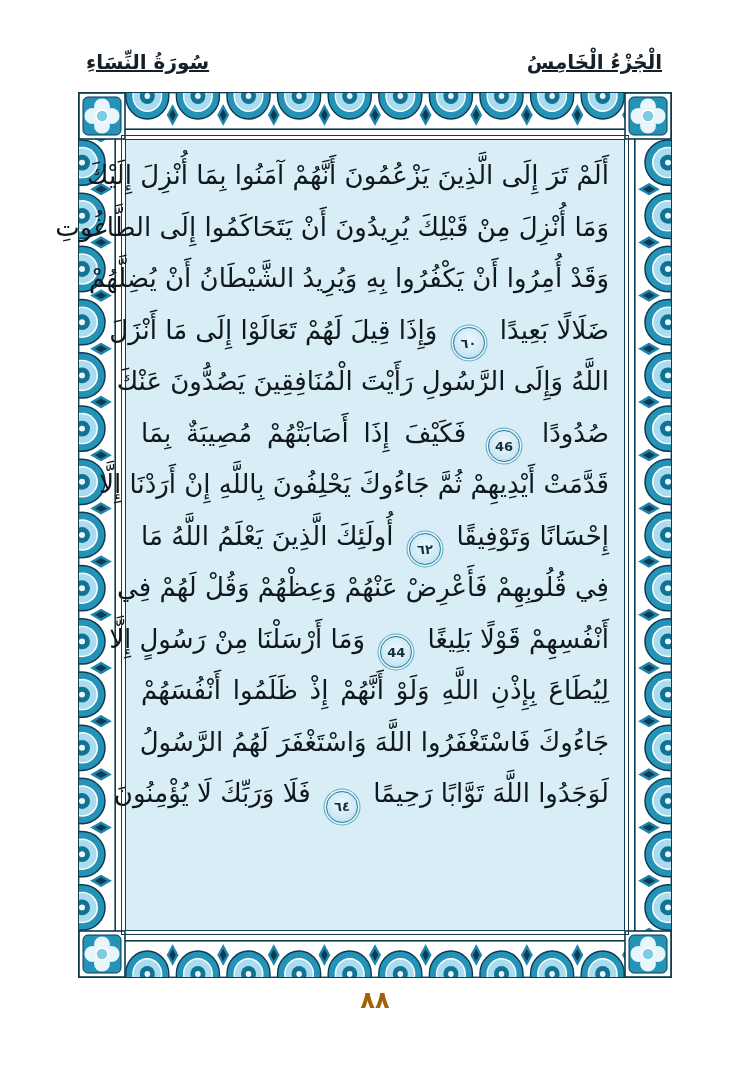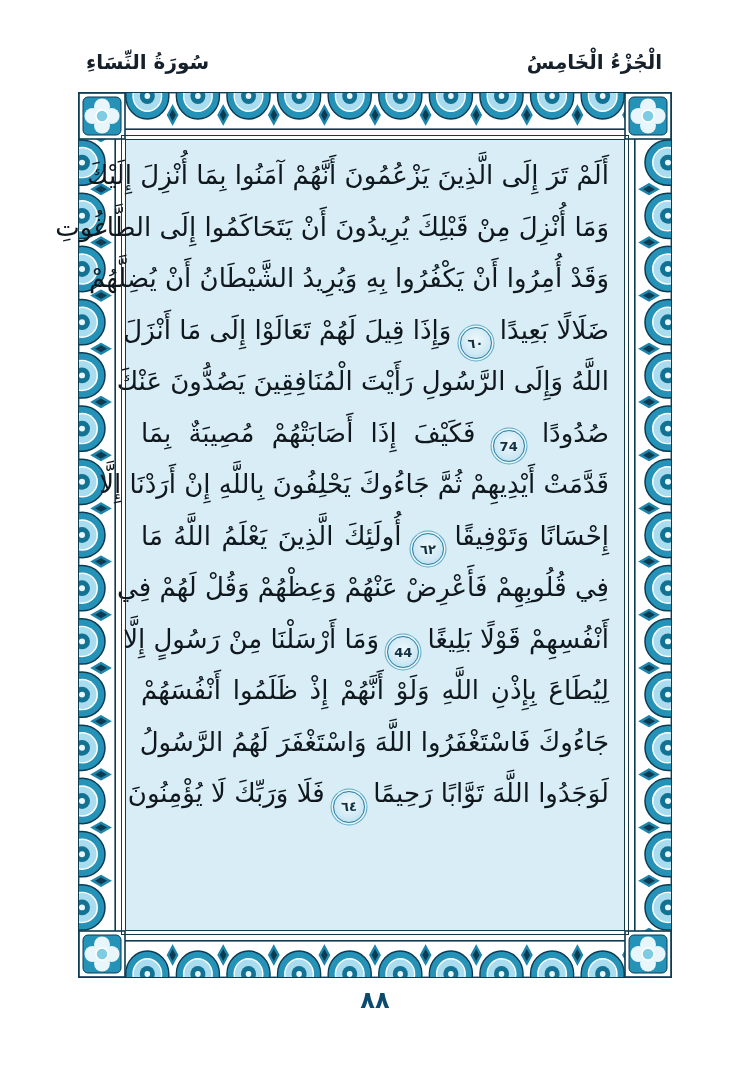--- a/index.html
+++ b/index.html
@@ -7,21 +7,21 @@
     position:relative;
     width:750px;height:1072px;
     background:#ffffff;
     font-family:"DejaVu Sans",sans-serif;
     overflow:hidden;
   }
   
   .hdr{
     position:absolute;top:44px;height:36px;
     font-size:20px;font-weight:700;color:#15202a;
-    letter-spacing:0;line-height:36px;white-space:nowrap;
+    letter-spacing:0;line-height:36px;white-space:nowrap;text-decoration:underline;
   }
   .hdr-juz{right:88px;text-align:center;}
   .hdr-surah{left:86px;text-align:left;}
   
   .frame{
     position:absolute;left:78px;top:92px;width:594px;height:886px;
     background:#ffffff;
   }
   .frame-outline{
     position:absolute;inset:0;border:1.4px solid #0d3b52;pointer-events:none;
@@ -60,27 +60,27 @@
     white-space:nowrap;
     overflow:visible;
   }
   .verse-marker{
     display:inline-flex;align-items:center;justify-content:center;
     width:30px;height:30px;border-radius:50%;
     background:radial-gradient(circle at 50% 40%, #eef8fc 0%, #cfe9f4 60%, #a9d8ea 100%);
     border:1.6px solid #2b7ea2;
     box-shadow:0 0 0 1.5px #eaf6fb, 0 0 0 2.5px #5aa8c4;
     font-size:13px;font-weight:700;color:#12303f;
-    vertical-align:-9px;margin:0 0;
+    vertical-align:-9px;margin:0 7px;
     line-height:1;
   }
   
   .page-number{
     position:absolute;left:0;right:0;top:986px;
-    text-align:center;font-size:24px;font-weight:700;color:#0c4a6e;
+    text-align:center;font-size:24px;font-weight:700;color:#a16207;
   }
 </style>
 </head>
 <body>
 
 <div class="page">
 
   <svg width="0" height="0" style="position:absolute" aria-hidden="true">
     <defs>
       <g id="scallop-unit">
@@ -229,21 +229,21 @@
 
     <div class="frame-outline"></div>
 
     <div class="panel">
       <div>
           <div class="qline"><span>أَلَمْ تَرَ إِلَى الَّذِينَ يَزْعُمُونَ أَنَّهُمْ آمَنُوا بِمَا أُنْزِلَ إِلَيْكَ</span></div>
           <div class="qline"><span>وَمَا أُنْزِلَ مِنْ قَبْلِكَ يُرِيدُونَ أَنْ يَتَحَاكَمُوا إِلَى الطَّاغُوتِ</span></div>
           <div class="qline"><span>وَقَدْ أُمِرُوا أَنْ يَكْفُرُوا بِهِ وَيُرِيدُ الشَّيْطَانُ أَنْ يُضِلَّهُمْ</span></div>
           <div class="qline"><span>ضَلَالًا بَعِيدًا </span><span class="verse-marker">٦٠</span><span> وَإِذَا قِيلَ لَهُمْ تَعَالَوْا إِلَى مَا أَنْزَلَ</span></div>
           <div class="qline"><span>اللَّهُ وَإِلَى الرَّسُولِ رَأَيْتَ الْمُنَافِقِينَ يَصُدُّونَ عَنْكَ</span></div>
-          <div class="qline"><span>صُدُودًا </span><span class="verse-marker">74</span><span> فَكَيْفَ إِذَا أَصَابَتْهُمْ مُصِيبَةٌ بِمَا</span></div>
+          <div class="qline"><span>صُدُودًا </span><span class="verse-marker">46</span><span> فَكَيْفَ إِذَا أَصَابَتْهُمْ مُصِيبَةٌ بِمَا</span></div>
           <div class="qline"><span>قَدَّمَتْ أَيْدِيهِمْ ثُمَّ جَاءُوكَ يَحْلِفُونَ بِاللَّهِ إِنْ أَرَدْنَا إِلَّا</span></div>
           <div class="qline"><span>إِحْسَانًا وَتَوْفِيقًا </span><span class="verse-marker">٦٢</span><span> أُولَئِكَ الَّذِينَ يَعْلَمُ اللَّهُ مَا</span></div>
           <div class="qline"><span>فِي قُلُوبِهِمْ فَأَعْرِضْ عَنْهُمْ وَعِظْهُمْ وَقُلْ لَهُمْ فِي</span></div>
           <div class="qline"><span>أَنْفُسِهِمْ قَوْلًا بَلِيغًا </span><span class="verse-marker">44</span><span> وَمَا أَرْسَلْنَا مِنْ رَسُولٍ إِلَّا</span></div>
           <div class="qline"><span>لِيُطَاعَ بِإِذْنِ اللَّهِ وَلَوْ أَنَّهُمْ إِذْ ظَلَمُوا أَنْفُسَهُمْ</span></div>
           <div class="qline"><span>جَاءُوكَ فَاسْتَغْفَرُوا اللَّهَ وَاسْتَغْفَرَ لَهُمُ الرَّسُولُ</span></div>
           <div class="qline"><span>لَوَجَدُوا اللَّهَ تَوَّابًا رَحِيمًا </span><span class="verse-marker">٦٤</span><span> فَلَا وَرَبِّكَ لَا يُؤْمِنُونَ</span></div>
         </div>
     </div>
   </div>

